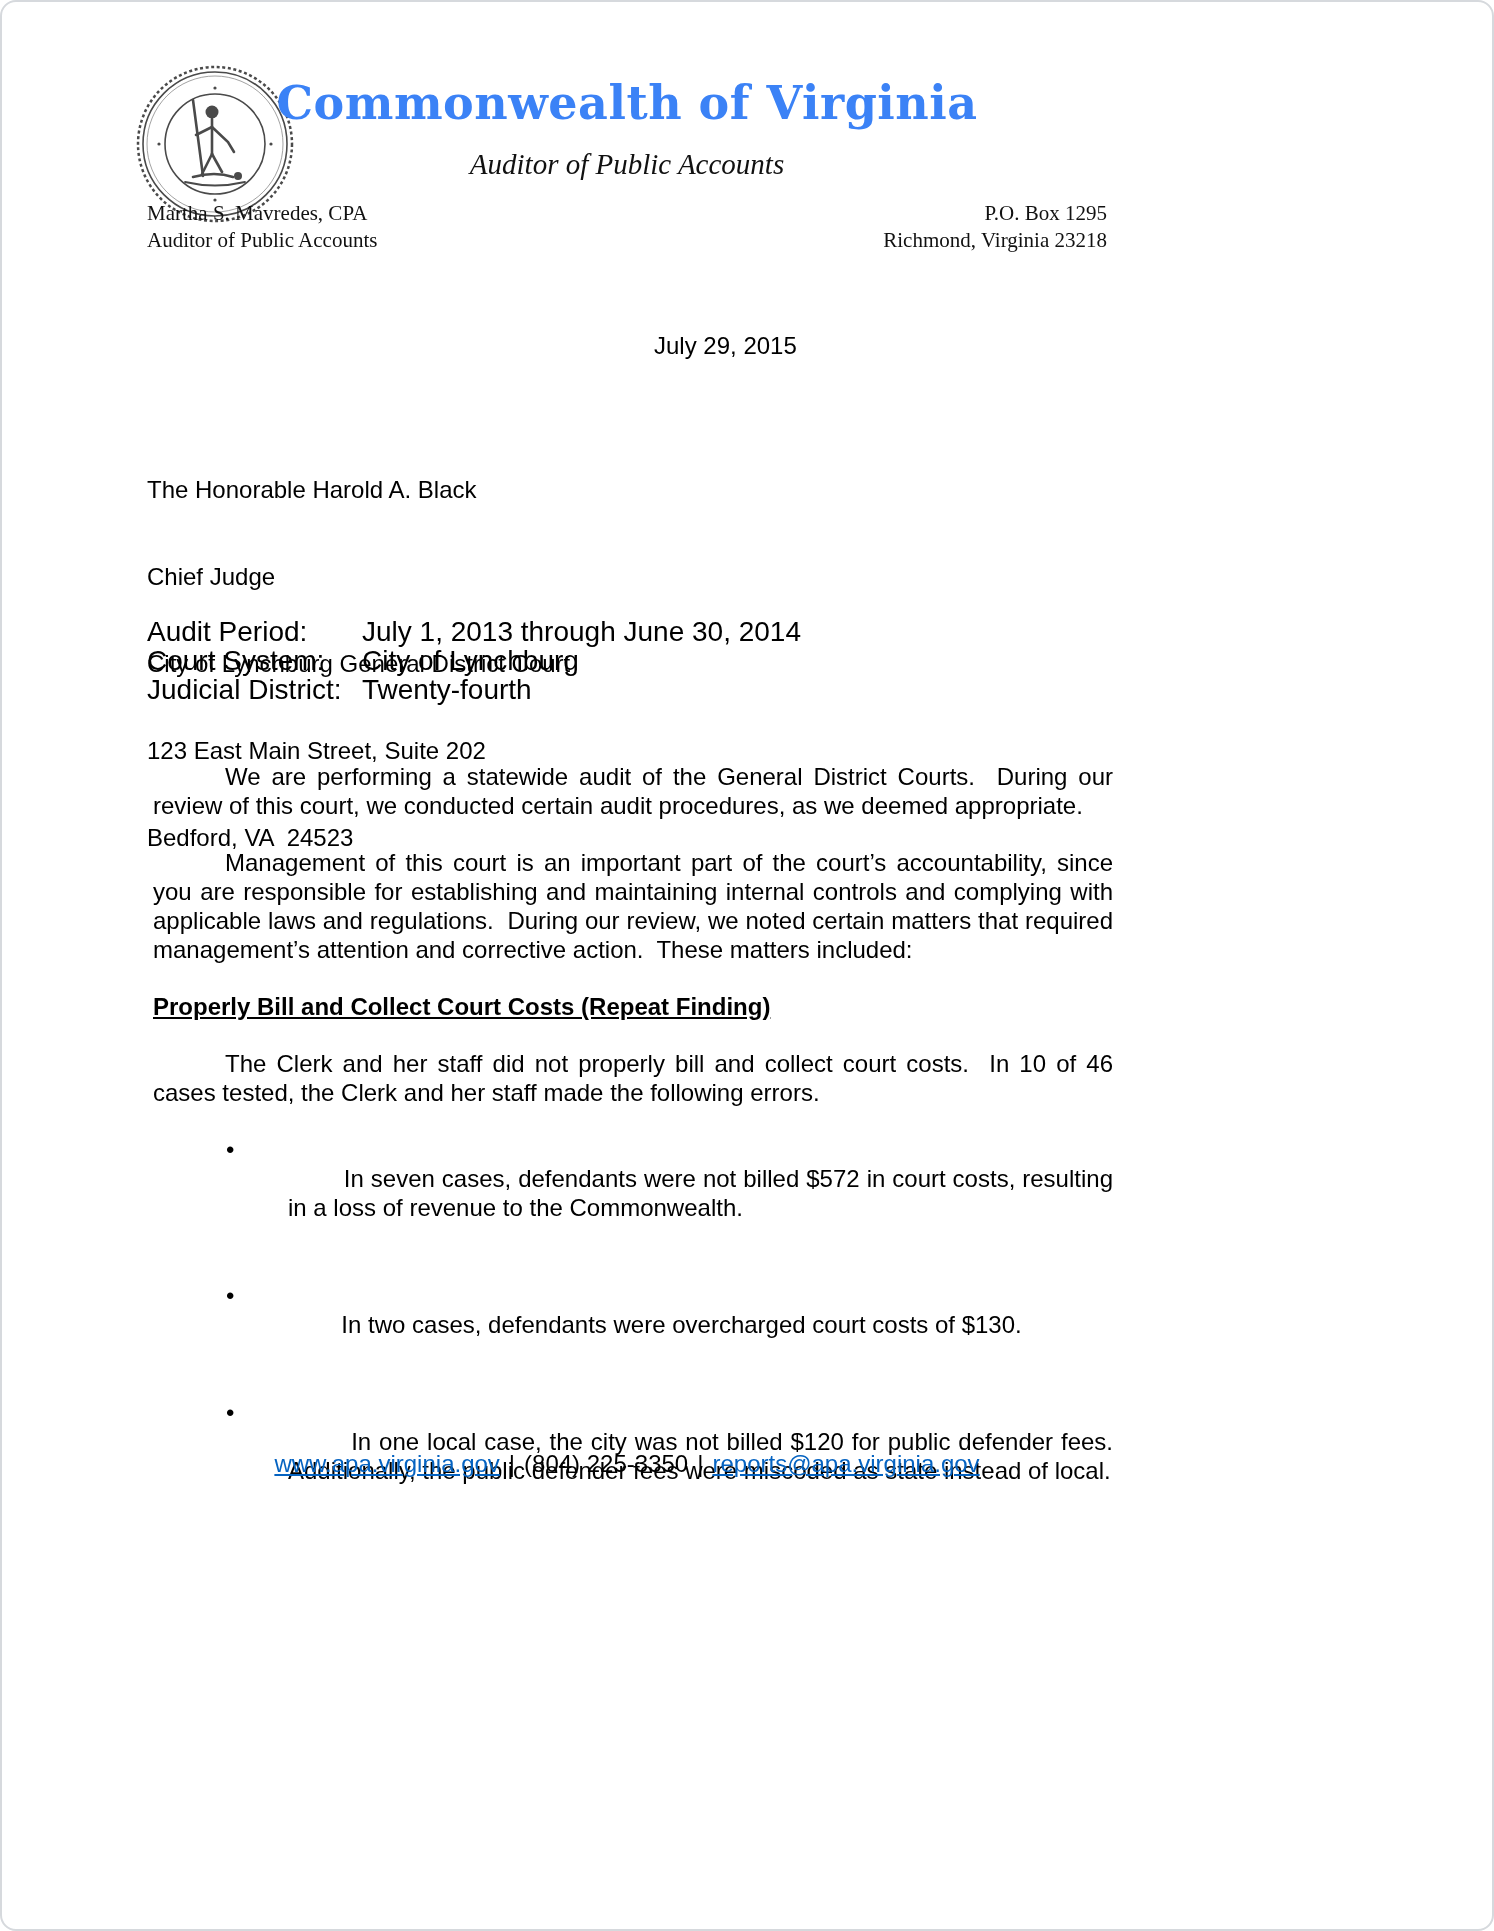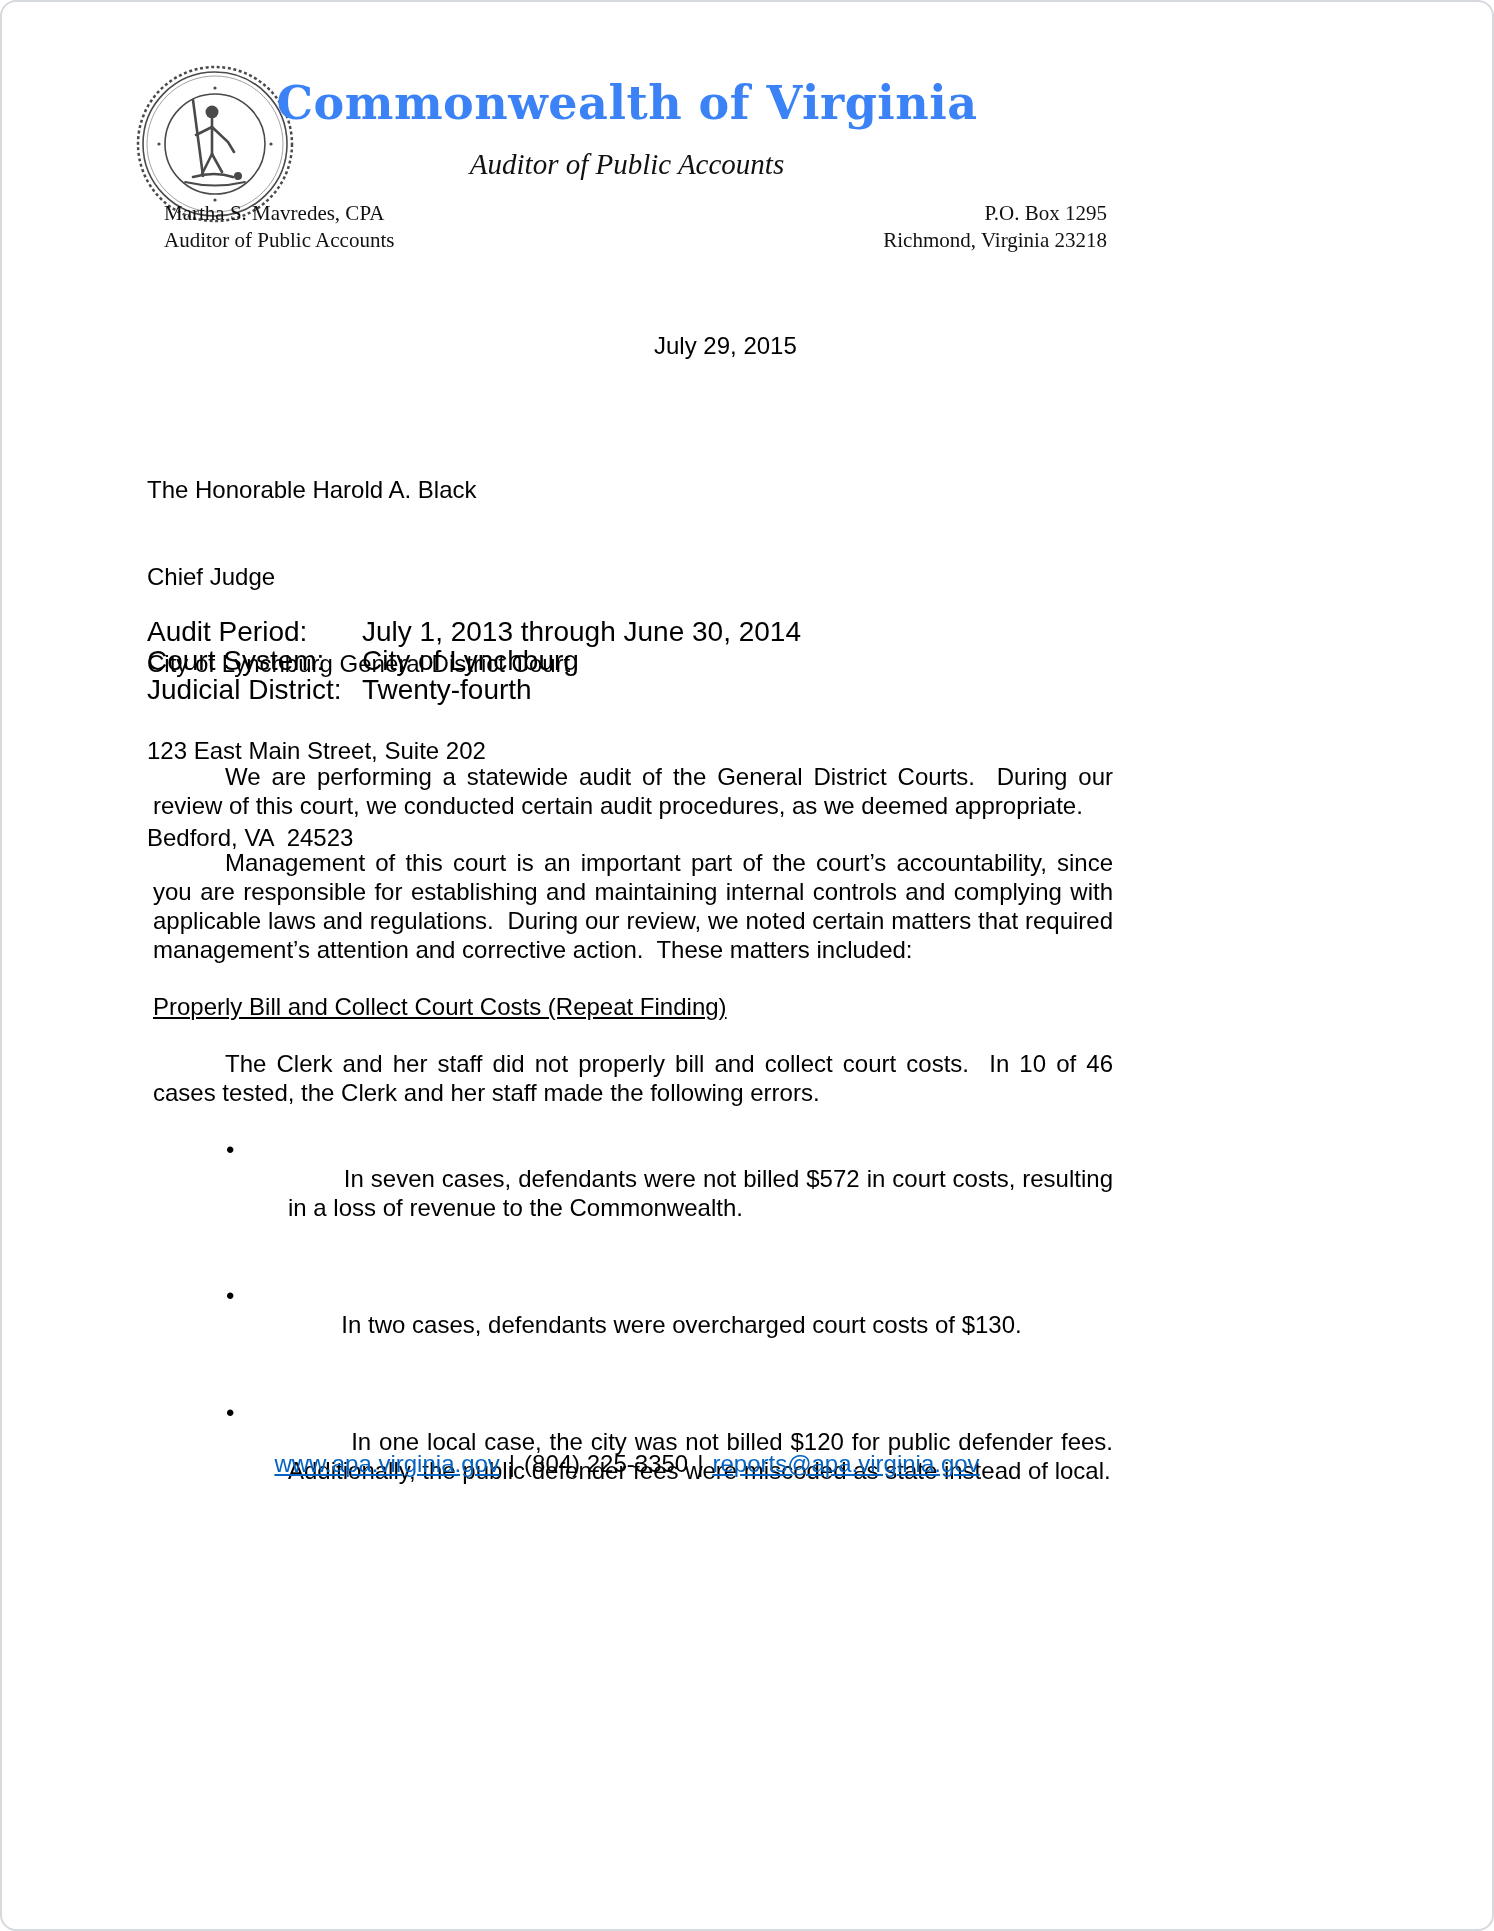--- a/index.html
+++ b/index.html
@@ -49,21 +49,21 @@
     color: #111;
   }
   .mast-left, .mast-right {
     position: absolute;
     top: 198px;
     font-family: "Liberation Serif", serif;
     font-size: 21px;
     line-height: 27px;
     color: #111;
   }
-  .mast-left { left: 145px; text-align: left; margin-left: 17px; }
+  .mast-left { left: 145px; text-align: left; }
   .mast-right { left: 145px; width: 960px; text-align: right; }
 
   
   .date-line {
     position: absolute;
     left: 652px;
     top: 330px;
     font-size: 24px;
   }
   .recipient {
@@ -93,21 +93,21 @@
     font-size: 24px;
     line-height: 29px;
   }
   .para {
     text-align: justify;
     text-indent: 72px;
     margin-bottom: 28px;
     white-space: pre-wrap;
   }
   .finding-heading {
-    font-weight: normal;
+    font-weight: bold;
     text-decoration: underline;
     margin-bottom: 28px;
   }
   .bullet-list { margin-top: 12px; }
   .bullet-item {
     position: relative;
     padding-left: 135px;
     text-align: justify;
     white-space: pre-wrap;
   }

